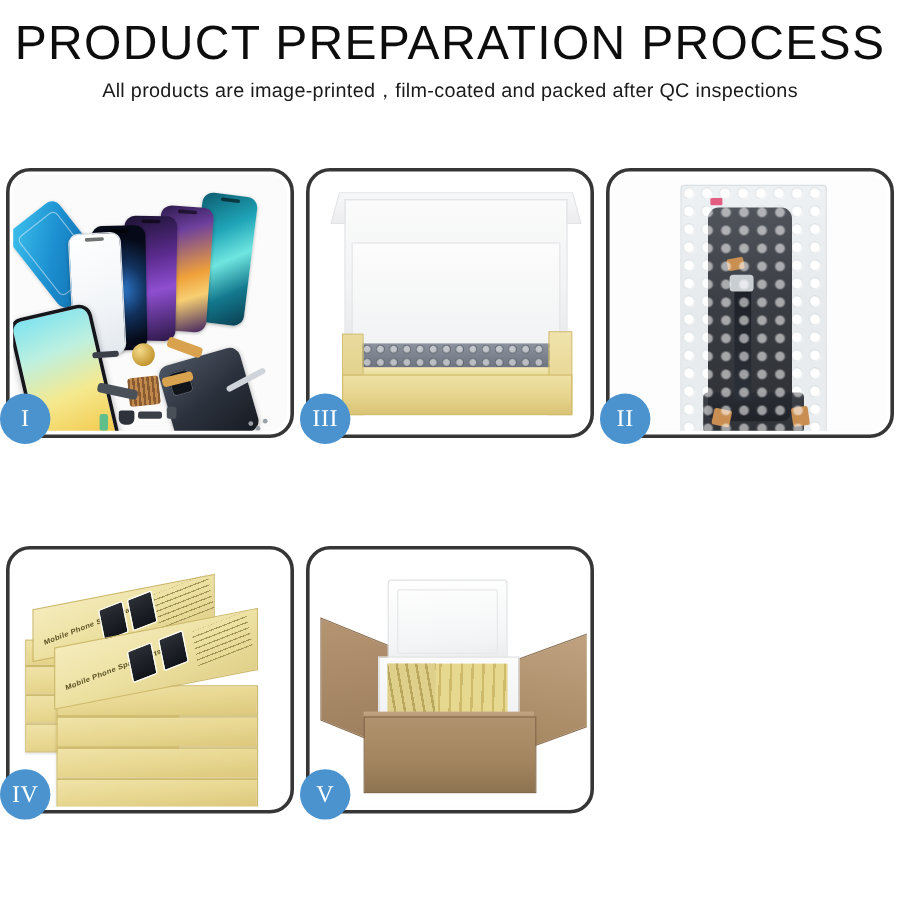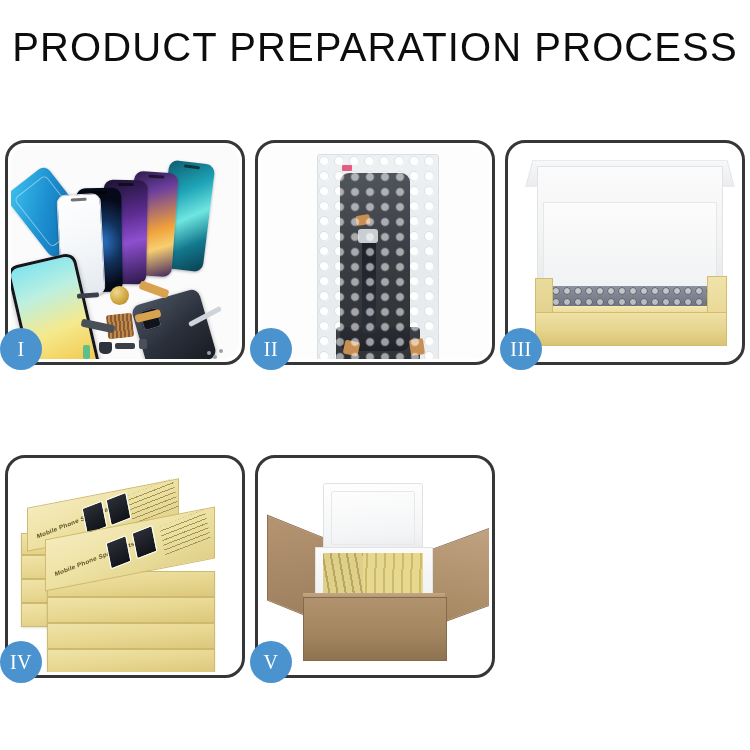--- a/index.html
+++ b/index.html
@@ -11,21 +11,21 @@
     height: 750px;
     background: #ffffff;
     font-family: "Liberation Sans", sans-serif;
     overflow: hidden;
     position: relative;
   }
 
   
   .header {
     width: 750px;
-    padding-top: 25px;
+    padding-top: 14px;
     text-align: center;
     box-sizing: border-box;
   }
   .page-title {
     font-family: "Liberation Sans", sans-serif;
     font-size: 40px;
     font-weight: 500;
     letter-spacing: 1.1px;
     color: #0d0d0d;
     line-height: 44px;
@@ -394,20 +394,21 @@
     background: linear-gradient(160deg, rgba(236,242,245,.55), rgba(255,255,255,.1));
     transform: rotate(-6deg);
     pointer-events:none;
   }
 </style>
 </head>
 <body>
 
 <div class="header">
   <h1 class="page-title">PRODUCT PREPARATION PROCESS</h1>
+  <p class="page-subtitle">All products are image-printed，film-coated and packed after QC inspections</p>
 </div>
 
 <div class="grid">
 
   <div class="panel">
     <div class="panel-photo">
       <div class="p1-bg"></div>
       <div class="scr-blue-film"></div>
       <div class="screen scr-teal">
           <span class="notch"></span>
@@ -437,53 +438,53 @@
       <div class="part btn1"></div>
       <div class="part tube"></div>
       <div class="part tool"></div>
       <div class="part screws"></div>
     </div>
     <div class="badge">I</div>
   </div>
 
   <div class="panel">
     <div class="panel-photo">
+      <div class="p3-bg"></div>
+      <div class="p3-lid-top"></div>
+      <div class="p3-lid"></div>
+      <div class="p3-foam"></div>
+      <div class="p3-bubbleitem"></div>
+      <div class="p3-box-rim"></div>
+      <div class="p3-box-left"></div>
+      <div class="p3-box-right"></div>
+      <div class="p3-box-front"></div>
+    </div>
+    <div class="badge">III</div>
+  </div>
+
+  <div class="panel">
+    <div class="panel-photo">
       <div class="p2-bg"></div>
       <div class="bubble-sheet">
         <div class="p2-screen"></div>
         <div class="p2-base"></div>
         <div class="p2-flex"></div>
         <div class="p2-conn"></div>
         <div class="p2-copper1"></div>
         <div class="p2-copper2"></div>
         <div class="p2-copper3"></div>
         <div class="p2-pink"></div>
         <div class="p2-overlay"></div>
       </div>
     </div>
     <div class="badge">II</div>
   </div>
 
   <div class="panel">
     <div class="panel-photo">
-      <div class="p3-bg"></div>
-      <div class="p3-lid-top"></div>
-      <div class="p3-lid"></div>
-      <div class="p3-foam"></div>
-      <div class="p3-bubbleitem"></div>
-      <div class="p3-box-rim"></div>
-      <div class="p3-box-left"></div>
-      <div class="p3-box-right"></div>
-      <div class="p3-box-front"></div>
-    </div>
-    <div class="badge">III</div>
-  </div>
-
-  <div class="panel">
-    <div class="panel-photo">
       <div class="p4-bg"></div>
       <div class="stack">
 
         <div class="ybox" style="left:4px; top:58px; width:126px; height:20px;"></div>
         <div class="ybox" style="left:4px; top:80px; width:126px; height:22px;"></div>
         <div class="ybox" style="left:4px; top:104px; width:126px; height:22px;"></div>
         <div class="ybox" style="left:4px; top:128px; width:126px; height:22px;"></div>
 
         <div class="ybox" style="left:30px; top:96px; width:166px; height:24px;"></div>
         <div class="ybox" style="left:30px; top:122px; width:166px; height:24px;"></div>

